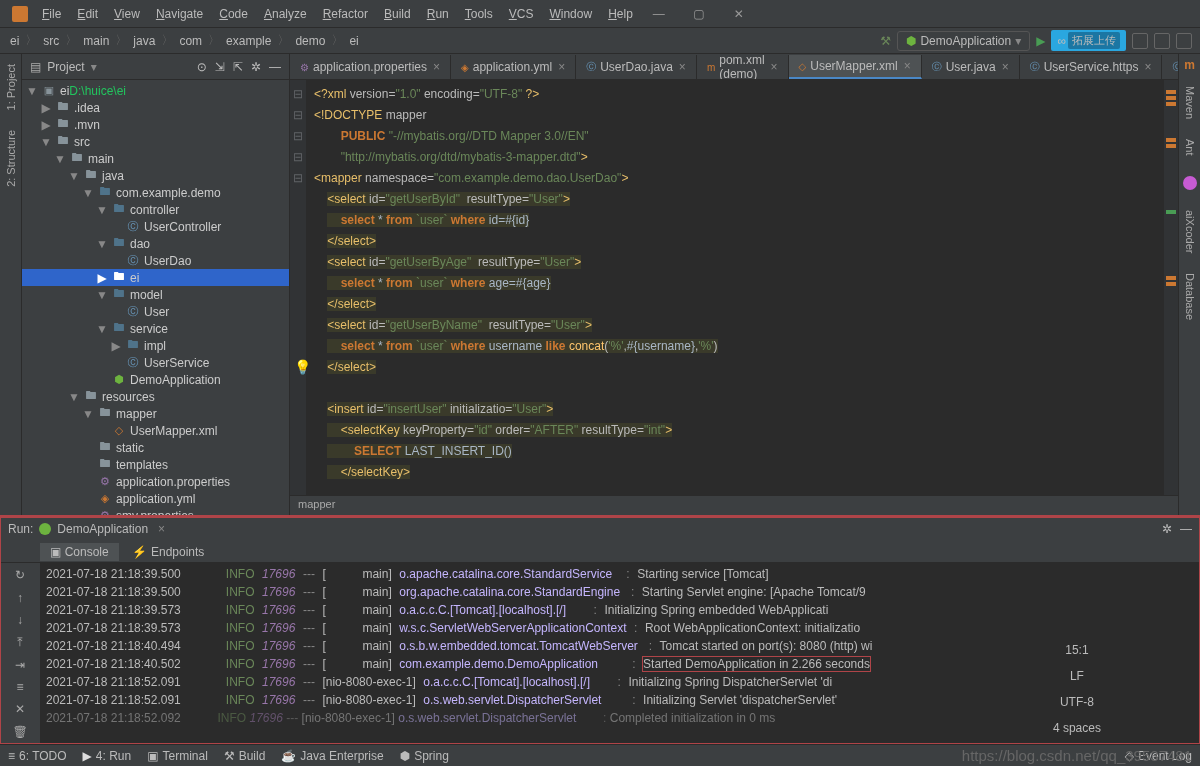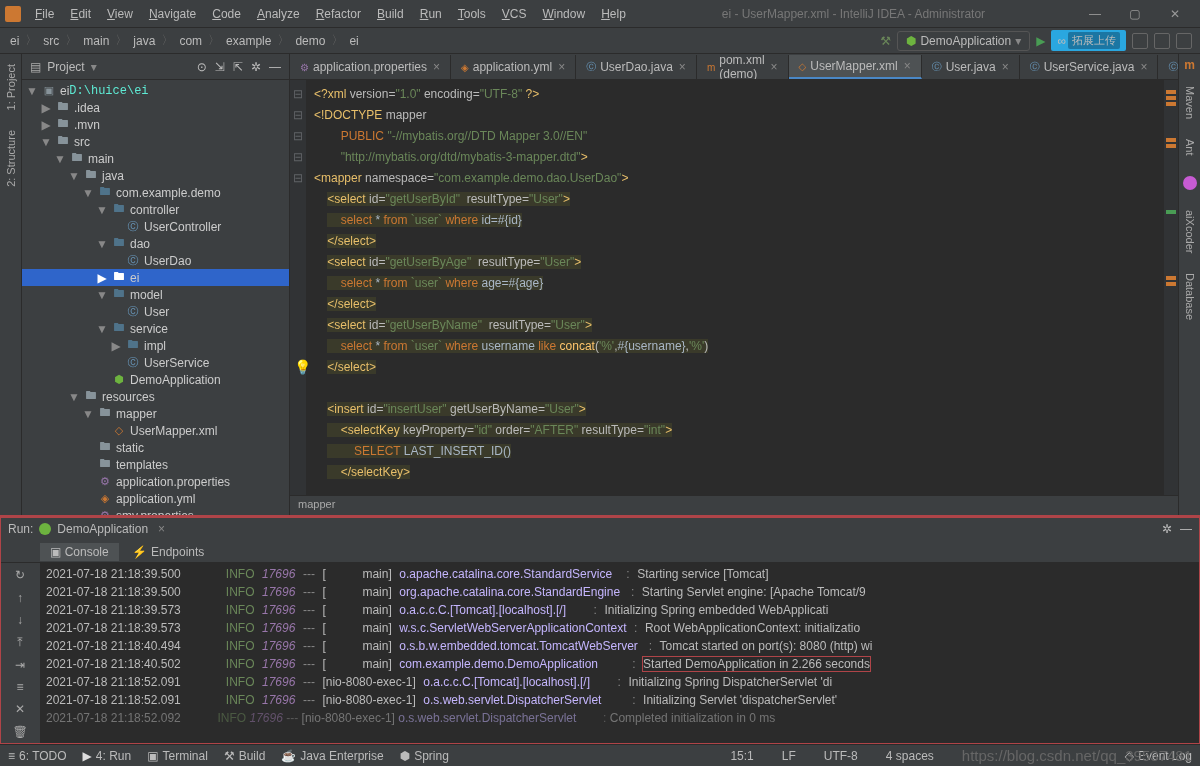--- a/index.html
+++ b/index.html
@@ -1,17 +1,17 @@
 <!DOCTYPE html>
 <html><head>
 <meta charset="utf-8">
 <style>
 *{margin:0;padding:0;box-sizing:border-box;font-family:"Segoe UI",Arial,sans-serif;font-size:12px;color:#bbb;}
 body{background:#3c3f41;width:1200px;height:766px;overflow:hidden;display:flex;flex-direction:column;}
-.titlebar{height:28px;background:#3c3f41;display:flex;align-items:center;padding:0 5px;border-bottom:1px solid #2b2b2b;}
+.titlebar{height:28px;background:#3c3f41;display:flex;align-items:center;padding:0 12px;border-bottom:1px solid #2b2b2b;}
 .titlebar .icon{width:16px;height:16px;margin-right:8px;background:#cc7832;border-radius:2px;}
 .titlebar .menus{display:flex;gap:4px;}
 .titlebar .menus span{padding:2px 6px;cursor:pointer;}
 .titlebar .menus span:first-letter{text-decoration:underline;}
 .titlebar .title{flex:1;text-align:center;color:#777;}
 .titlebar .winbtn{width:40px;text-align:center;color:#999;}
 .navbar{height:26px;background:#3c3f41;display:flex;align-items:center;padding:0 8px;border-bottom:1px solid #2b2b2b;}
 .crumb{color:#bbb;padding:0 2px;}
 .chev{color:#666;padding:0 4px;}
 .navbar .right{margin-left:auto;display:flex;align-items:center;gap:6px;}
@@ -35,33 +35,33 @@
 .tarr{width:12px;color:#888;display:inline-block;text-align:center;}
 .ticon{width:16px;height:14px;margin:0 3px;display:inline-flex;align-items:center;justify-content:center;font-size:11px;}
 .tfolder{color:#87939a;}
 .tpkg{color:#4f738a;}
 .tjava{color:#6897bb;}
 .txml{color:#cc7832;}
 .tprops{color:#9876aa;}
 .tyml{color:#cc7832;}
 .tspring{color:#6db33f;}
 .trow .name{color:#ccc;}
-.trow .dim{color:#5eead4;font-family:Liberation Mono, monospace;}
+.trow .dim{color:#22c55e;}
 .editor{flex:1;display:flex;flex-direction:column;min-width:0;}
 .edtabs{height:26px;background:#3c3f41;display:flex;align-items:flex-end;border-bottom:1px solid #2b2b2b;overflow:hidden;}
 .edtab{padding:4px 10px;display:flex;align-items:center;gap:4px;border-right:1px solid #2b2b2b;color:#bbb;cursor:pointer;height:24px;}
 .edtab.active{background:#4e5254;border-bottom:2px solid #4a88c7;}
 .edtab .x{color:#888;margin-left:2px;}
 .edbody{flex:1;display:flex;background:#2b2b2b;font-family:"JetBrains Mono","Consolas",monospace;font-size:13px;overflow:hidden;}
 .gutter{width:56px;background:#313335;text-align:right;padding:4px 10px 4px 4px;color:#606366;line-height:21px;border-right:1px solid #3c3f41;}
 .foldcol{width:16px;background:#313335;padding-top:4px;line-height:21px;color:#606366;text-align:center;}
 .code{flex:1;padding:4px 8px;line-height:21px;white-space:pre;overflow:hidden;}
 .markcol{width:14px;background:#313335;display:flex;flex-direction:column;gap:2px;padding-top:10px;}
 .mark{width:10px;height:4px;margin-left:2px;}
-.kw{color:#cc7832;}
+.kw{color:#cc7832;font-weight:bold;}
 .tag{color:#e8bf6a;}
 .attr{color:#bababa;}
 .str{color:#6a8759;}
 .fn{color:#ffc66d;}
 .txt{color:#a9b7c6;}
 .hl{background:#3a3a2a;}
 .bulb{position:absolute;color:#f0a732;font-size:14px;}
 .crumbbar{height:20px;background:#3c3f41;border-top:1px solid #2b2b2b;padding:2px 8px;color:#aaa;font-size:11px;}
 .runpane{background:#2b2b2b;border-top:2px solid #af4448;display:flex;flex-direction:column;position:relative;}
 .runpane .outline{position:absolute;inset:0;border:1px solid #af4448;pointer-events:none;}
@@ -104,21 +104,20 @@
       <span>Code</span>
       <span>Analyze</span>
       <span>Refactor</span>
       <span>Build</span>
       <span>Run</span>
       <span>Tools</span>
       <span>VCS</span>
       <span>Window</span>
       <span>Help</span>
     </div>
-  <div class="title">ei - UserMapper.xml - IntelliJ IDEA - Administrator</div>
   <div class="winbtn">—</div>
   <div class="winbtn">▢</div>
   <div class="winbtn">✕</div>
 </div>
 
 <div class="navbar">
   <div id="crumbs" style="display:flex;align-items:center;">
       <span class="crumb">ei</span>
       <span class="chev">〉</span>
       <span class="crumb">src</span>
@@ -333,21 +332,21 @@
           <span>UserMapper.xml</span>
           <span class="x">×</span>
         </div>
         <div class="edtab">
           <span class="tjava" style="font-size:10px;">Ⓒ</span>
           <span>User.java</span>
           <span class="x">×</span>
         </div>
         <div class="edtab">
           <span class="tjava" style="font-size:10px;">Ⓒ</span>
-          <span>UserService.java</span>
+          <span>UserService.https</span>
           <span class="x">×</span>
         </div>
         <div class="edtab">
           <span class="tjava" style="font-size:10px;">Ⓒ</span>
         </div>
       </div>
     <div class="edbody">
       <div class="foldcol" id="foldcol"> 
  
  
@@ -376,21 +375,21 @@
     <span class="hl"><span class="tag">&lt;select</span> <span class="attr">id</span>=<span class="str">"getUserById"</span>  <span class="attr">resultType</span>=<span class="str">"User"</span><span class="tag">&gt;</span></span>
     <span class="hl">    <span class="kw">select</span> <span class="txt">*</span> <span class="kw">from</span> <span class="str">`user`</span> <span class="kw">where</span> <span class="txt">id=#{id}</span></span>
     <span class="hl"><span class="tag">&lt;/select&gt;</span></span>
     <span class="hl"><span class="tag">&lt;select</span> <span class="attr">id</span>=<span class="str">"getUserByAge"</span>  <span class="attr">resultType</span>=<span class="str">"User"</span><span class="tag">&gt;</span></span>
     <span class="hl">    <span class="kw">select</span> <span class="txt">*</span> <span class="kw">from</span> <span class="str">`user`</span> <span class="kw">where</span> <span class="txt">age=#{age}</span></span>
     <span class="hl"><span class="tag">&lt;/select&gt;</span></span>
     <span class="hl"><span class="tag">&lt;select</span> <span class="attr">id</span>=<span class="str">"getUserByName"</span>  <span class="attr">resultType</span>=<span class="str">"User"</span><span class="tag">&gt;</span></span>
     <span class="hl">    <span class="kw">select</span> <span class="txt">*</span> <span class="kw">from</span> <span class="str">`user`</span> <span class="kw">where</span> <span class="txt">username</span> <span class="kw">like</span> <span class="fn">concat</span>(<span class="str">'%'</span>,<span class="txt">#{username}</span>,<span class="str">'%'</span>)</span>
 <span class="bulb" style="margin-left:-20px;">💡</span>    <span class="hl"><span class="tag">&lt;/select&gt;</span></span>
 
-    <span class="hl"><span class="tag">&lt;insert</span> <span class="attr">id</span>=<span class="str">"insertUser"</span> <span class="attr">getUserByName</span>=<span class="str">"User"</span><span class="tag">&gt;</span></span>
+    <span class="hl"><span class="tag">&lt;insert</span> <span class="attr">id</span>=<span class="str">"insertUser"</span> <span class="attr">initializatio</span>=<span class="str">"User"</span><span class="tag">&gt;</span></span>
     <span class="hl">    <span class="tag">&lt;selectKey</span> <span class="attr">keyProperty</span>=<span class="str">"id"</span> <span class="attr">order</span>=<span class="str">"AFTER"</span> <span class="attr">resultType</span>=<span class="str">"int"</span><span class="tag">&gt;</span></span>
     <span class="hl">        <span class="kw">SELECT</span> <span class="txt">LAST_INSERT_ID()</span></span>
     <span class="hl">    <span class="tag">&lt;/selectKey&gt;</span></span>
 </div>
       <div class="markcol">
         <div class="mark" style="background:#cc7832;"></div>
         <div class="mark" style="background:#cc7832;"></div>
         <div class="mark" style="background:#cc7832;"></div>
         <div class="mark" style="background:#cc7832;margin-top:30px;"></div>
         <div class="mark" style="background:#cc7832;"></div>
@@ -458,19 +457,19 @@
   <span class="btn">≡ <span>6: TODO</span></span>
   <span class="btn" style="color:#ddd;">▶ <span>4: Run</span></span>
   <span class="btn">▣ <span>Terminal</span></span>
   <span class="btn">⚒ <span>Build</span></span>
   <span class="btn">☕ <span>Java Enterprise</span></span>
   <span class="btn">⬢ <span>Spring</span></span>
   <div class="right">
     <span class="btn">◇ <span>Event Log</span></span>
   </div>
 </div>
-<div style="position:absolute;bottom:2px;right:8px;display:flex;gap:28px;align-items:center;">
+<div style="position:absolute;bottom:2px;right:8px;display:flex;gap:12px;align-items:center;flex-direction:column;">
   <span>15:1</span>
   <span>LF</span>
   <span>UTF-8</span>
   <span>4 spaces</span>
   <span class="tiny">https://blog.csdn.net/qq_39537481</span>
 </div>
 
 </body></html>

